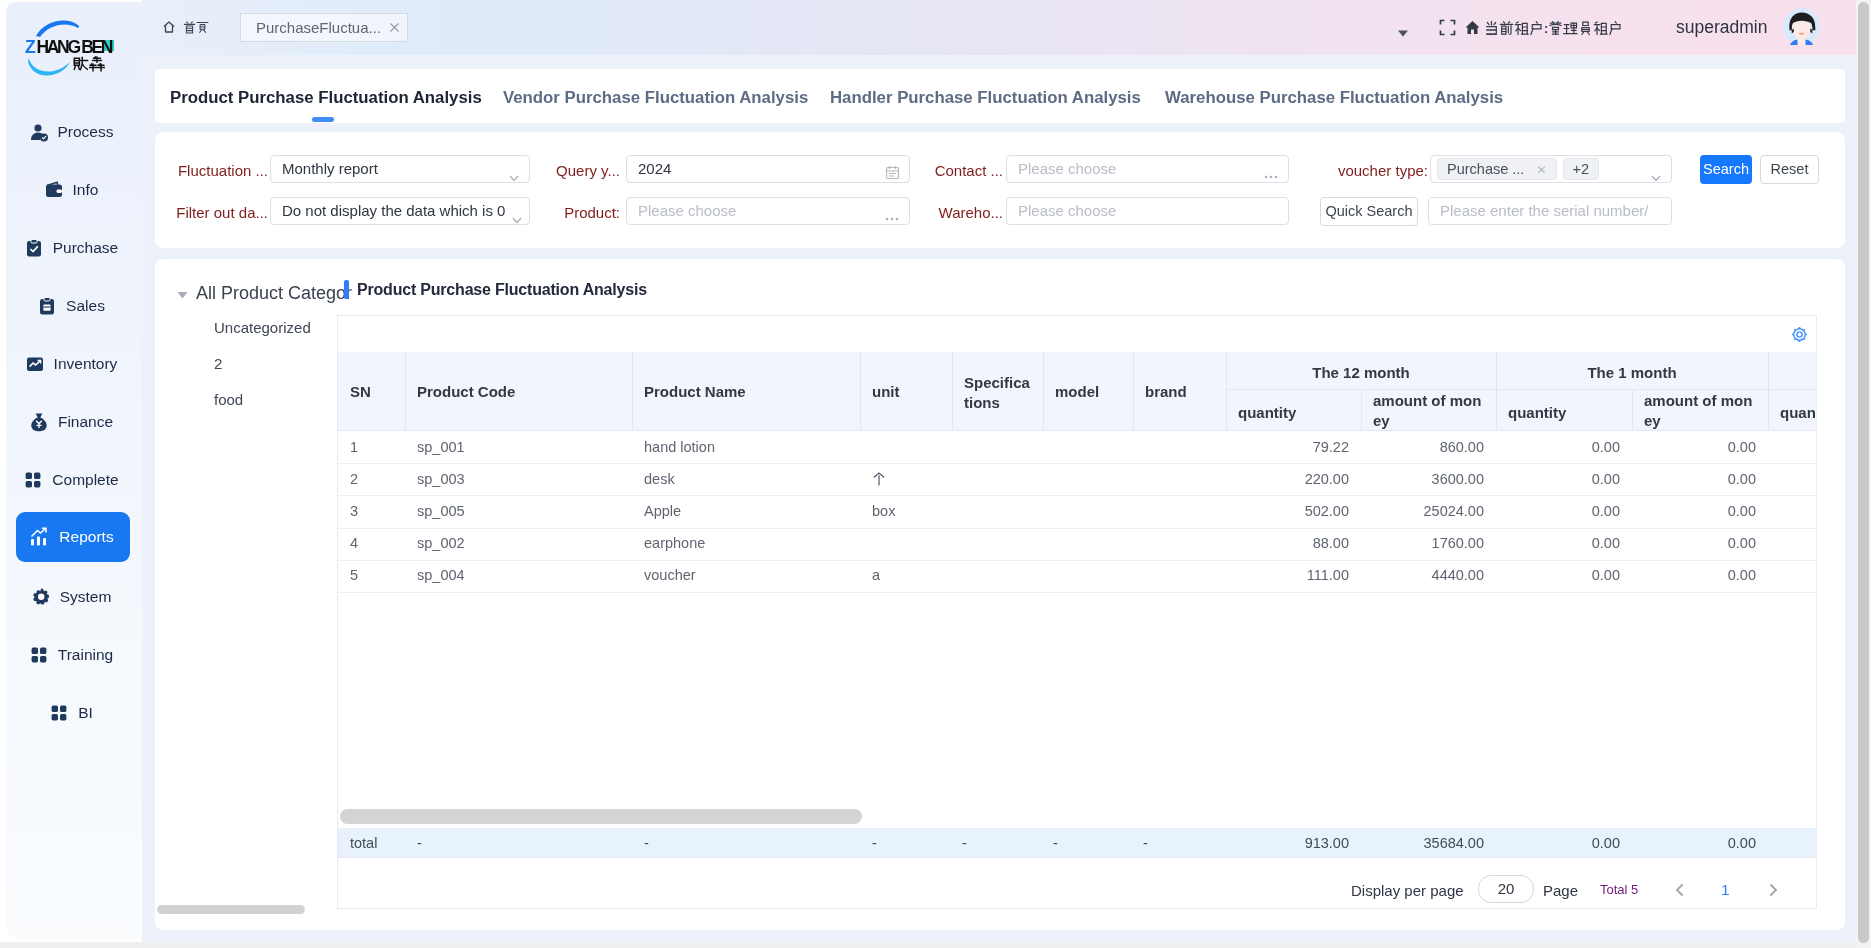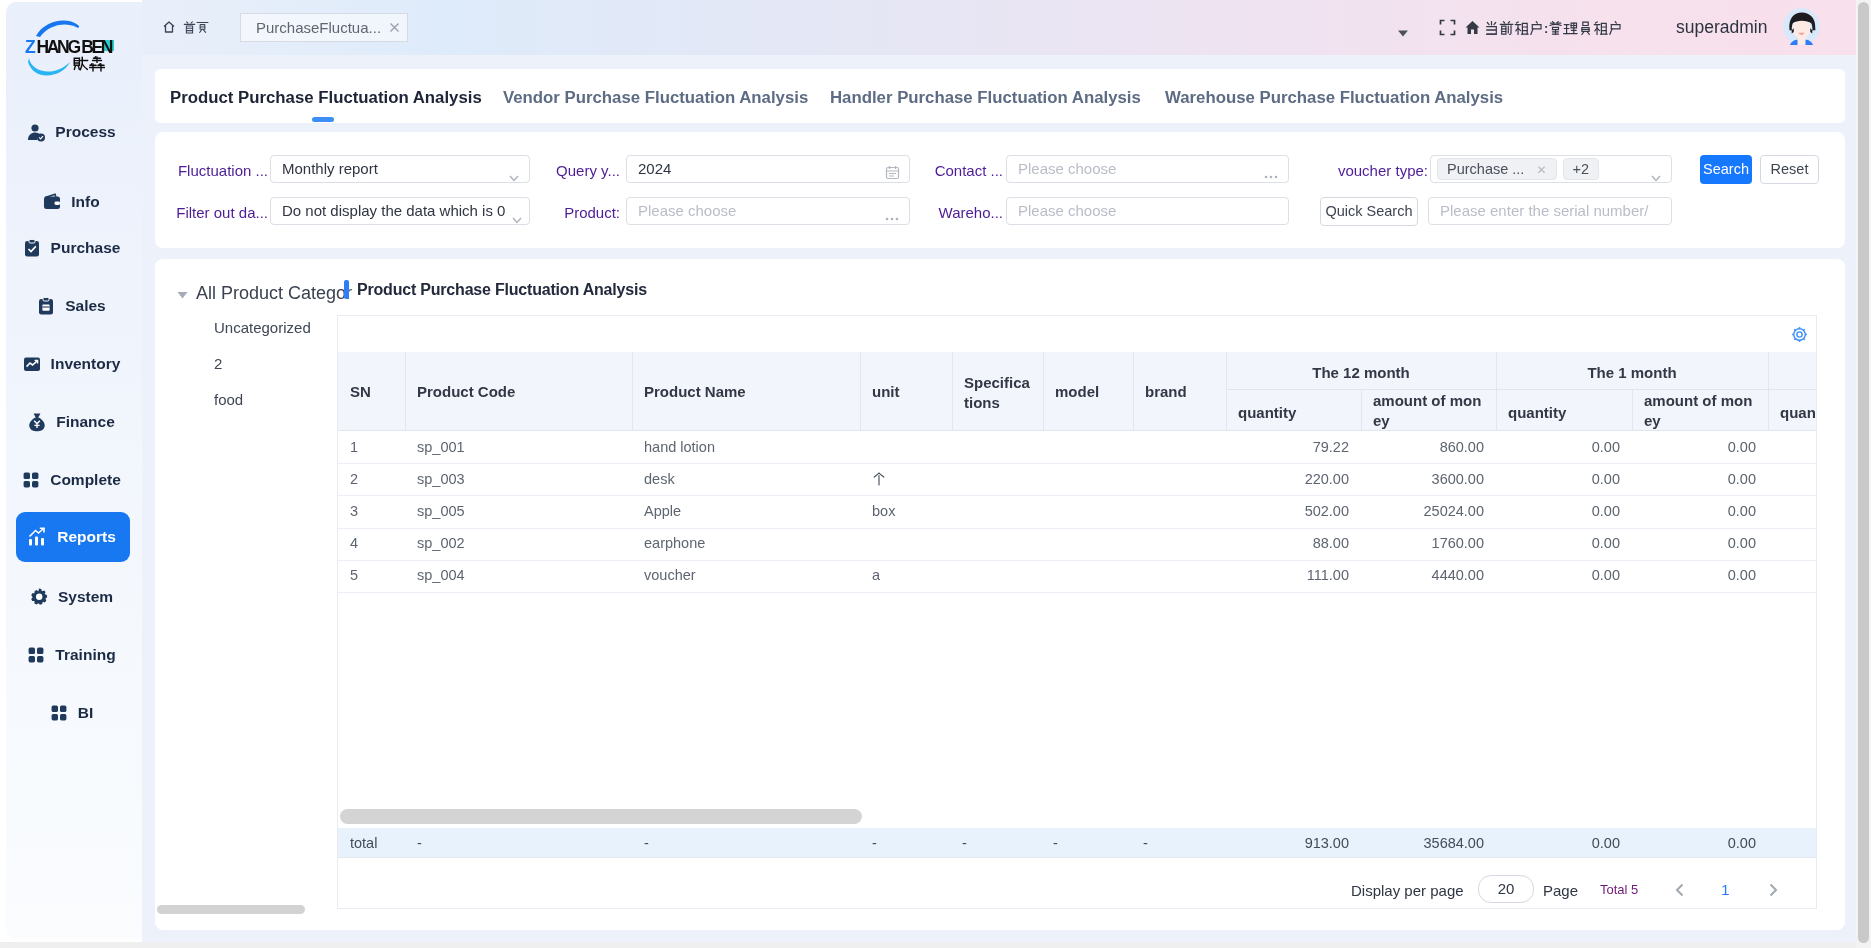--- a/index.html
+++ b/index.html
@@ -1,23 +1,23 @@
 <!DOCTYPE html>
 <html><head><meta charset="utf-8"><style>
 
 *{margin:0;padding:0;box-sizing:border-box}
 html,body{width:1871px;height:948px;overflow:hidden}
 body{font-family:"Liberation Sans",sans-serif;background:#fff;position:relative}
 .abs{position:absolute}
 .card{position:absolute;background:#fff;border-radius:8px}
-.lbl{position:absolute;font-size:15px;color:#4c1d95;text-align:right}
+.lbl{position:absolute;font-size:15px;color:#7f1d1d;text-align:right}
 .inp{position:absolute;height:28px;border:1px solid #dcdfe6;border-radius:4px;background:#fff;font-size:15px;color:#2f3542;line-height:26px;padding-left:11px}
 .ph{color:#b9bdc7}
 .chev{position:absolute;right:9px;top:10px}
-.menu-item{position:absolute;left:0;width:142px;height:24px;display:flex;align-items:center;justify-content:center;gap:9px;font-size:15.5px;font-weight:700;color:#1c2b45}
+.menu-item{position:absolute;left:0;width:142px;height:24px;display:flex;align-items:center;justify-content:center;gap:9px;font-size:15.5px;font-weight:400;color:#1c2b45}
 .hdrcell{position:absolute;font-size:15px;font-weight:700;color:#323845;line-height:20px}
 .vline{position:absolute;width:1px;background:#e2e6ee}
 .rowline{position:absolute;left:0;right:0;height:1px;background:#eceff5}
 .cell{position:absolute;font-size:14.5px;color:#5e6570;line-height:32px;height:32px;white-space:nowrap}
 .num{text-align:right}
 
 </style></head><body>
 <div class="abs" style="left:1856px;top:0;width:15px;height:948px;background:#f3f3f3"></div>
 <div class="abs" style="left:0;top:942px;width:1856px;height:6px;background:#efefef"></div>
 <div class="abs" style="left:1858px;top:2px;width:11px;height:941px;background:#c9c9c9;border-radius:6px"></div>
@@ -61,21 +61,21 @@
       <rect x="15" y="12" width="3" height="7.5" rx="1" fill="#fff"></rect>
       <path d="M3.5,10.5 L9.5,4.5 L12.5,7 L17.5,2.5" stroke="#fff" stroke-width="1.6" fill="none"></path>
       <path d="M13.8,2.2 H18 V6.4" stroke="#fff" stroke-width="1.6" fill="none"></path>
     </svg>Reports</div>
 <div class="menu-item" style="top:120px"><svg width="20" height="20" viewBox="0 0 20 20" style="">
       <circle cx="9" cy="6" r="3.6" fill="#1f3a5c"></circle>
       <path d="M2,18 C2,12.5 6,10.5 9,10.5 C11,10.5 13,11.2 14.4,12.6 C12.6,13.4 11.4,15 11.2,18 Z" fill="#1f3a5c"></path>
       <circle cx="15" cy="15.4" r="4" fill="#1f3a5c"></circle>
       <path d="M13.2,15.4 L14.6,16.8 L17,14.2" stroke="#fff" stroke-width="1.2" fill="none"></path>
     </svg>Process</div>
-<div class="menu-item" style="top:190px"><svg width="20" height="20" viewBox="0 0 20 20" style="">
+<div class="menu-item" style="top:178px"><svg width="20" height="20" viewBox="0 0 20 20" style="">
       <rect x="2" y="4.5" width="16" height="12.5" rx="2.5" fill="#1f3a5c"></rect>
       <path d="M3,5.5 L13,2.2 L13.8,4.8" stroke="#1f3a5c" stroke-width="1.6" fill="none"></path>
       <rect x="12.5" y="9.5" width="5.5" height="3.4" rx="1.4" fill="#fff"></rect>
     </svg>Info</div>
 <div class="menu-item" style="top:236px"><svg width="20" height="20" viewBox="0 0 20 20" style="">
       <rect x="3" y="3" width="14" height="15.5" rx="2.2" fill="#1f3a5c"></rect>
       <rect x="7" y="1.4" width="6" height="3.6" rx="1.2" fill="#1f3a5c" stroke="#fff" stroke-width="1"></rect>
       <path d="M6.5,11 L9,13.5 L13.8,8.4" stroke="#fff" stroke-width="1.7" fill="none"></path>
     </svg>Purchase</div>
 <div class="menu-item" style="top:294px"><svg width="20" height="20" viewBox="0 0 20 20" style="">

